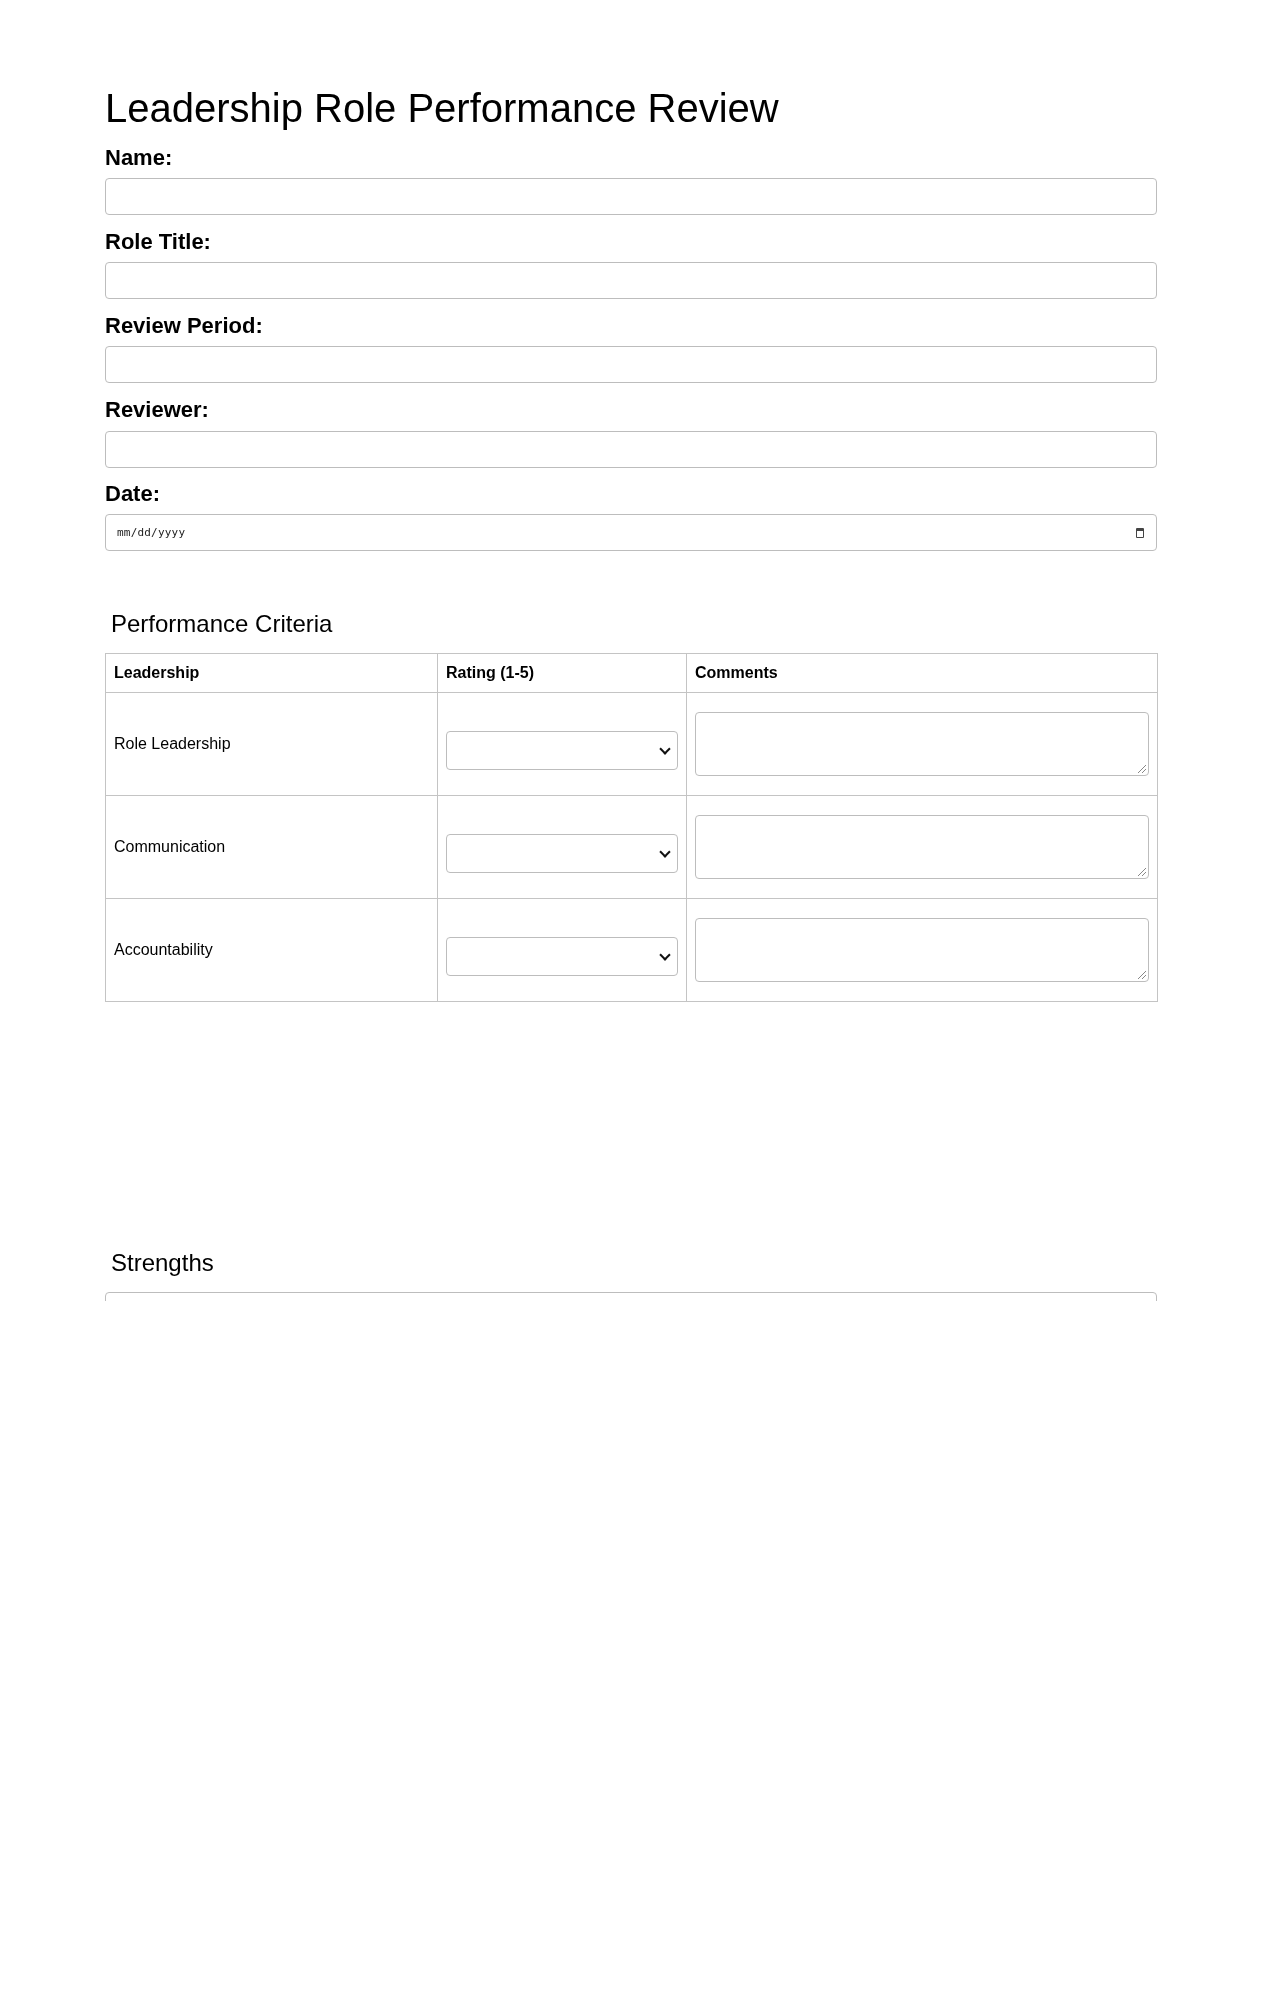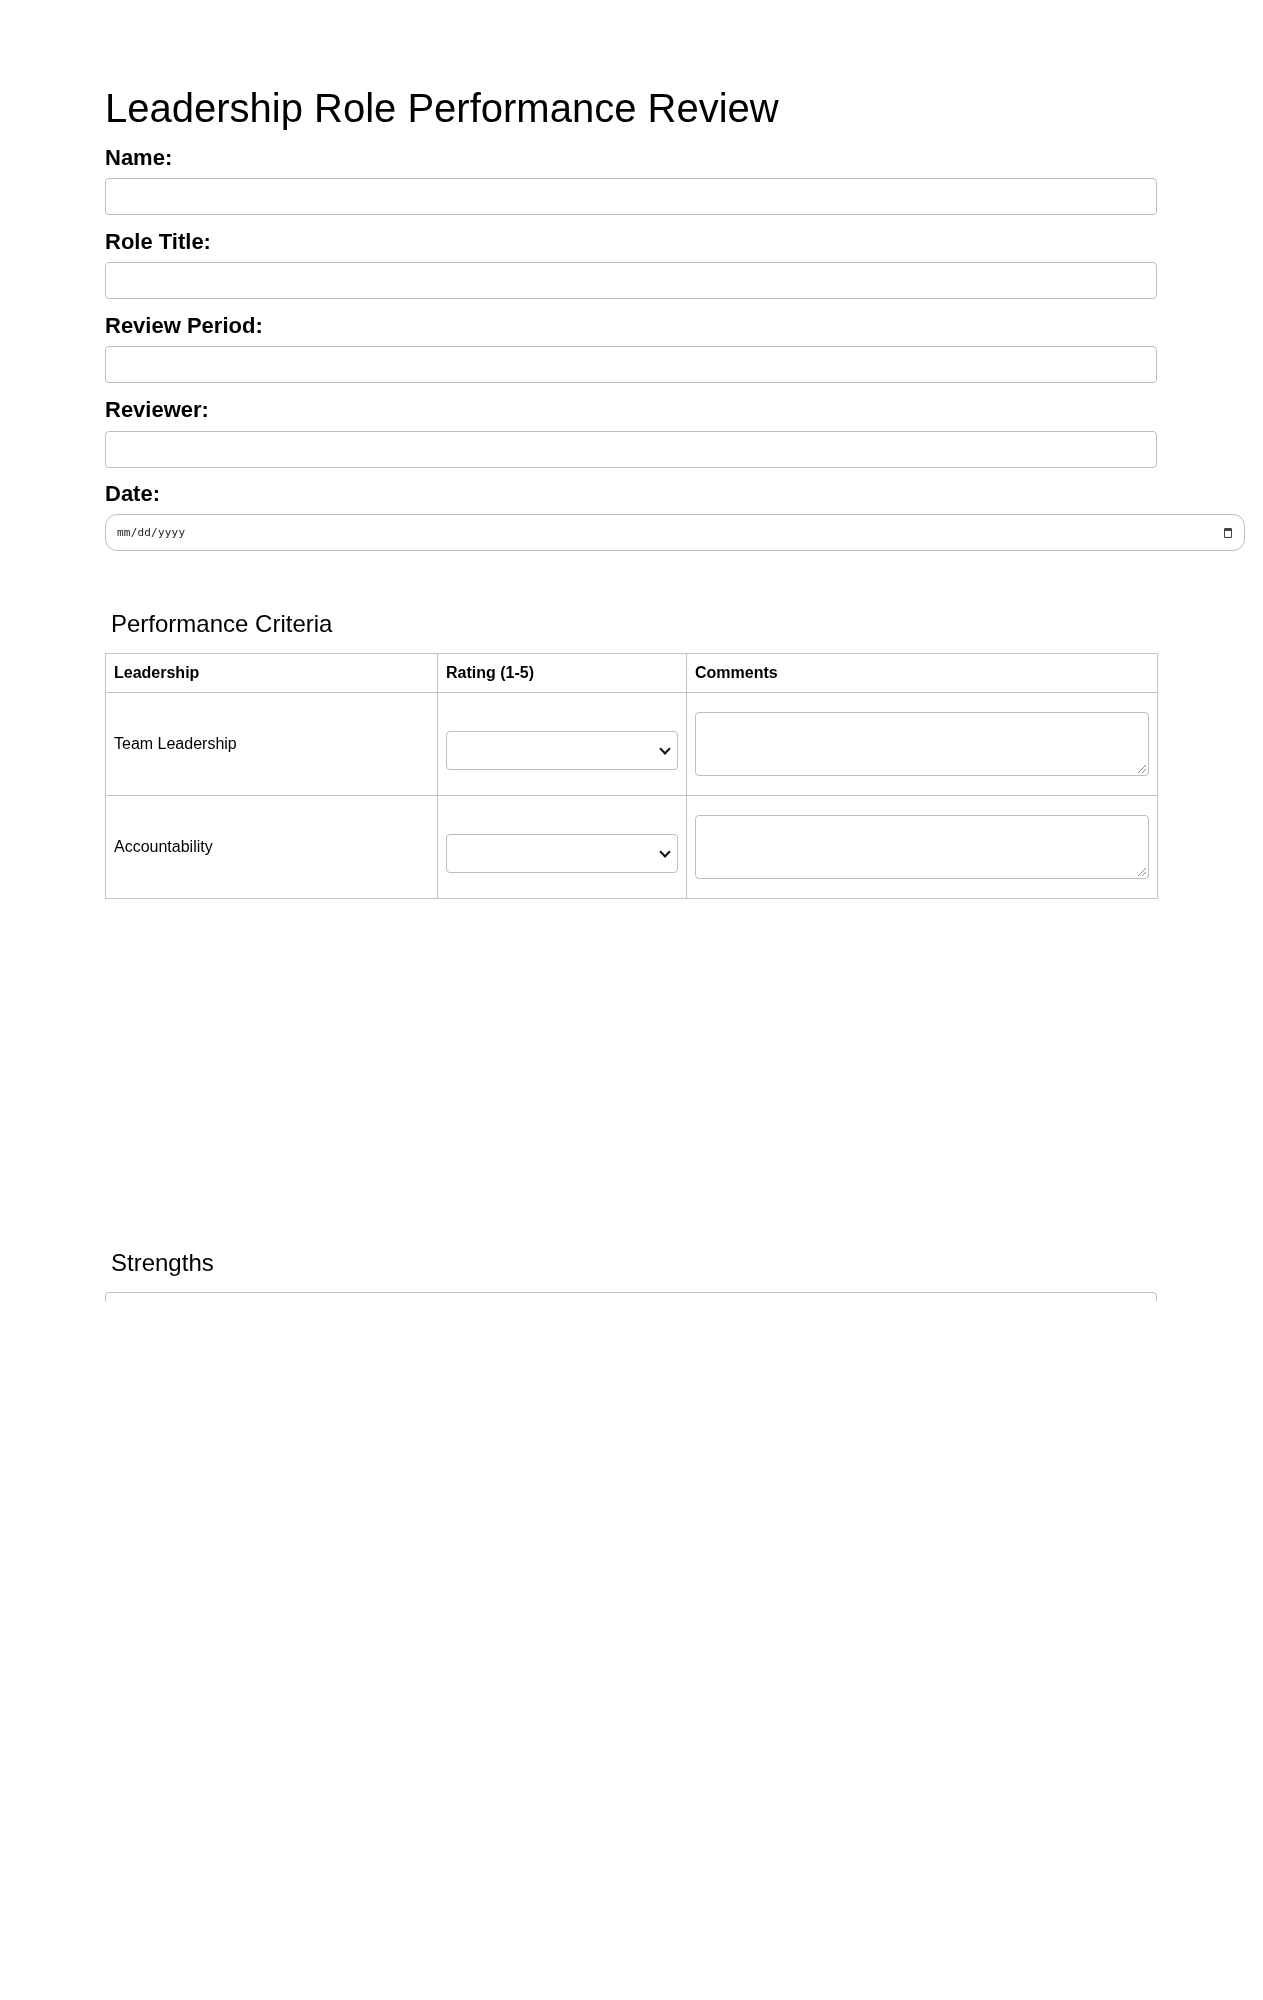--- a/index.html
+++ b/index.html
@@ -16,22 +16,22 @@
     position: absolute; left: 0; margin: 0;
     font-size: 22px; font-weight: bold; line-height: 20px;
   }
   .text-input {
     position: absolute; left: 0; width: 1052px; height: 37px;
     box-sizing: border-box; border: 1px solid #bdbdbd; border-radius: 4px;
     background: #fff; padding: 0 10px; font-size: 16px;
     font-family: "Liberation Sans", sans-serif; outline: none;
   }
   .date-input {
-    position: absolute; left: 0; width: 1140px; height: 37px;
-    box-sizing: border-box; border: 1px solid #bdbdbd; border-radius: 12px;
+    position: absolute; left: 0; width: 1052px; height: 37px;
+    box-sizing: border-box; border: 1px solid #bdbdbd; border-radius: 4px;
     background: #fff; display: flex; align-items: center; justify-content: space-between;
     padding: 0 12px 0 11px;
   }
   .date-text { font-family: "DejaVu Sans Mono", monospace; font-size: 11px; color: #222; letter-spacing: 0.2px; }
   .cal-icon {
     width: 8px; height: 10px; border: 1.5px solid #444; border-top-width: 3px;
     border-radius: 1px; box-sizing: border-box;
   }
   h2 {
     position: absolute; left: 0; margin: 6px; font-size: 24px; font-weight: normal;
@@ -107,21 +107,34 @@
       </colgroup>
     <thead>
       <tr>
         <th>Leadership</th>
         <th>Rating (1-5)</th>
         <th>Comments</th>
       </tr>
     </thead>
     <tbody>
       <tr>
-        <td>Team Leadership</td>
+        <td>Role Leadership</td>
+        <td class="rating-cell">
+          <div class="select-box">
+              <span class="chevron"></span>
+            </div>
+        </td>
+        <td class="comments-cell">
+          <div class="comment-box">
+              <span class="resize-grip"></span>
+            </div>
+        </td>
+      </tr>
+      <tr>
+        <td>Communication</td>
         <td class="rating-cell">
           <div class="select-box">
               <span class="chevron"></span>
             </div>
         </td>
         <td class="comments-cell">
           <div class="comment-box">
               <span class="resize-grip"></span>
             </div>
         </td>

